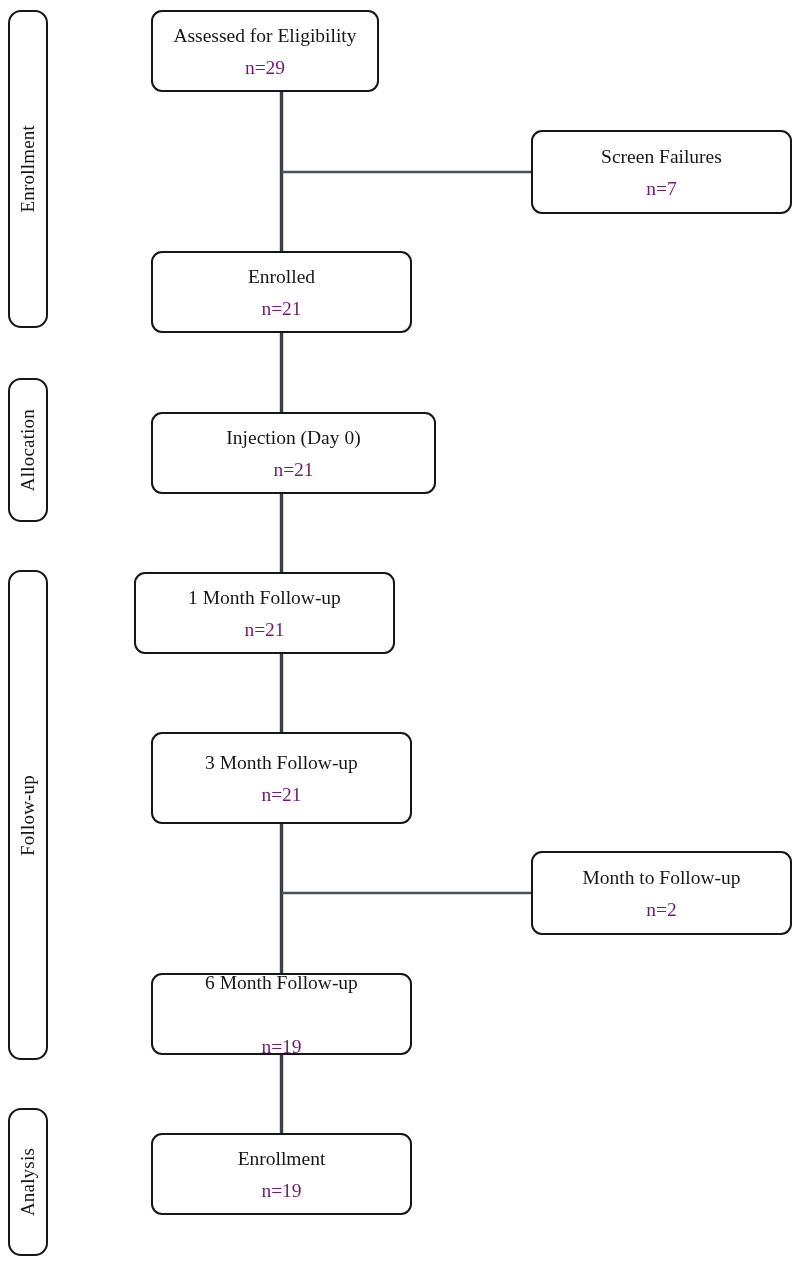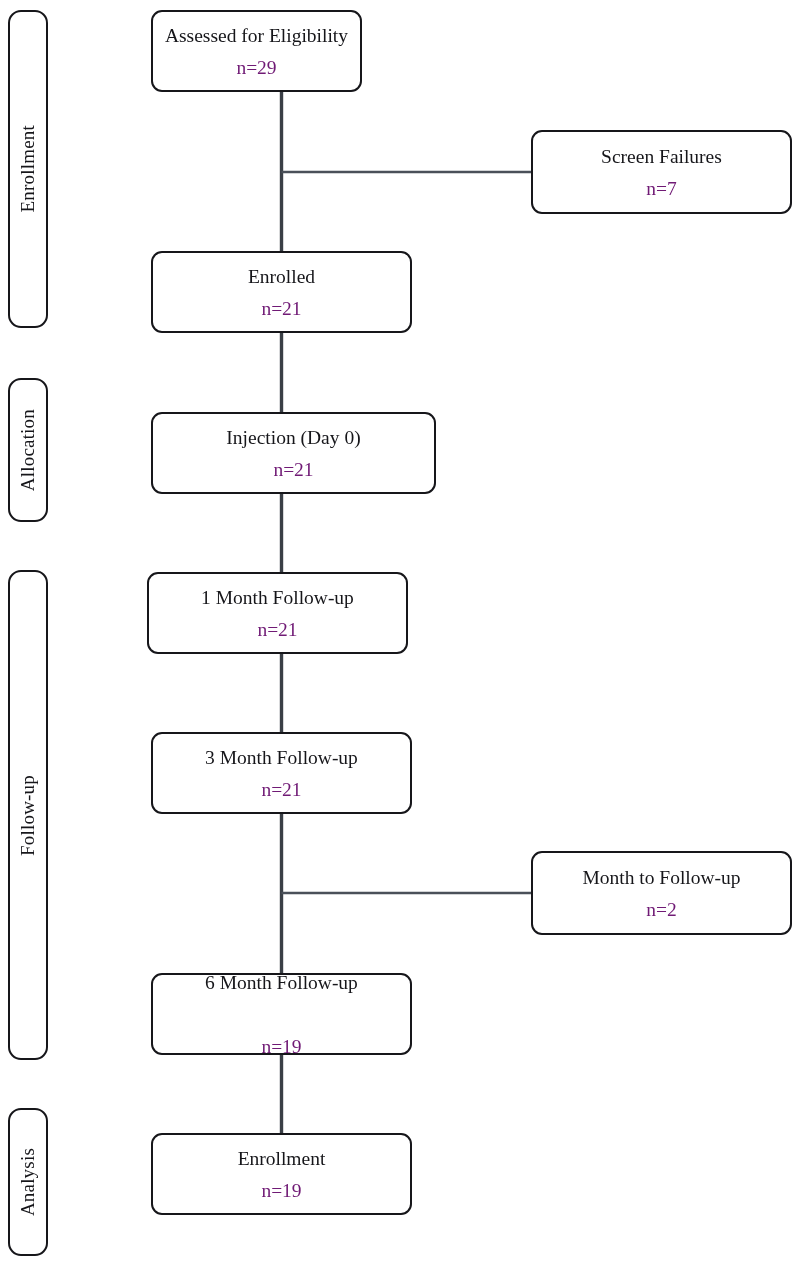--- a/index.html
+++ b/index.html
@@ -110,37 +110,37 @@
         <span class="phase-pill-label">Allocation</span>
       </div>
       <div class="phase-pill" style="left: 8px; top: 570px; width: 40px; height: 490px;">
         <span class="phase-pill-label">Follow-up</span>
       </div>
       <div class="phase-pill" style="left: 8px; top: 1108px; width: 40px; height: 148px;">
         <span class="phase-pill-label">Analysis</span>
       </div>
     </div>
   <div id="main-boxes">
-      <div class="flow-box" style="left: 151px; top: 10px; width: 211px; height: 82px;">
+      <div class="flow-box" style="left: 151px; top: 10px; width: 228px; height: 82px;">
         <div class="flow-box-title">Assessed for Eligibility</div>
         <div class="flow-box-count">n=29</div>
       </div>
       <div class="flow-box" style="left: 151px; top: 251px; width: 261px; height: 82px;">
         <div class="flow-box-title">Enrolled</div>
         <div class="flow-box-count">n=21</div>
       </div>
       <div class="flow-box" style="left: 151px; top: 412px; width: 285px; height: 82px;">
         <div class="flow-box-title">Injection (Day 0)</div>
         <div class="flow-box-count">n=21</div>
       </div>
-      <div class="flow-box" style="left: 147px; top: 572px; width: 261px; height: 82px;">
+      <div class="flow-box" style="left: 134px; top: 572px; width: 261px; height: 82px;">
         <div class="flow-box-title">1 Month Follow-up</div>
         <div class="flow-box-count">n=21</div>
       </div>
-      <div class="flow-box" style="left: 151px; top: 732px; width: 261px; height: 82px;">
+      <div class="flow-box" style="left: 151px; top: 732px; width: 261px; height: 92px;">
         <div class="flow-box-title">3 Month Follow-up</div>
         <div class="flow-box-count">n=21</div>
       </div>
       <div class="flow-box" style="left: 151px; top: 973px; width: 261px; height: 82px; gap: 32px;">
         <div class="flow-box-title">6 Month Follow-up</div>
         <div class="flow-box-count">n=19</div>
       </div>
       <div class="flow-box" style="left: 151px; top: 1133px; width: 261px; height: 82px;">
         <div class="flow-box-title">Enrollment</div>
         <div class="flow-box-count">n=19</div>

